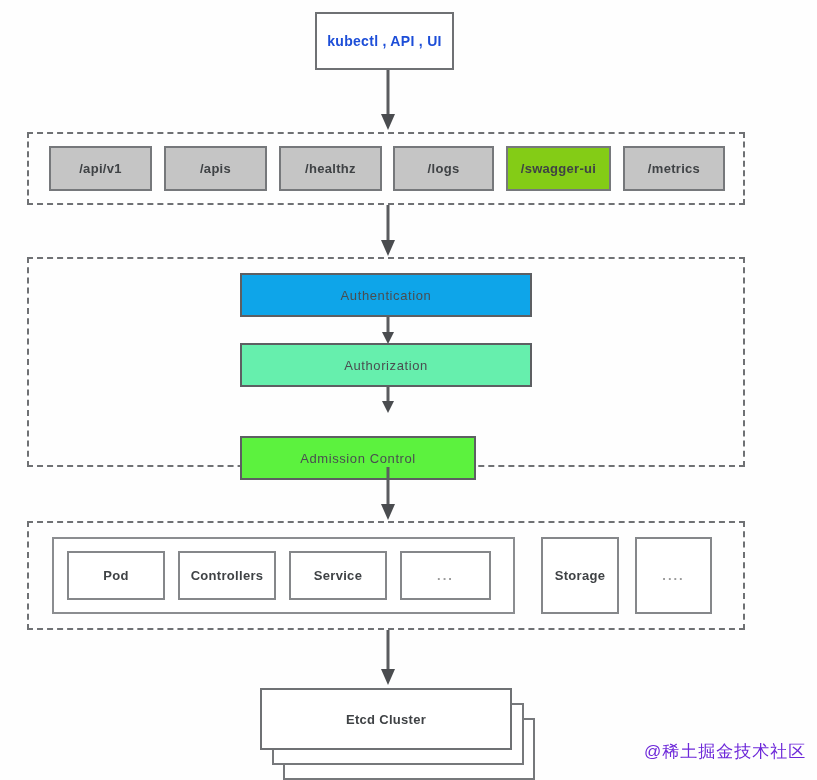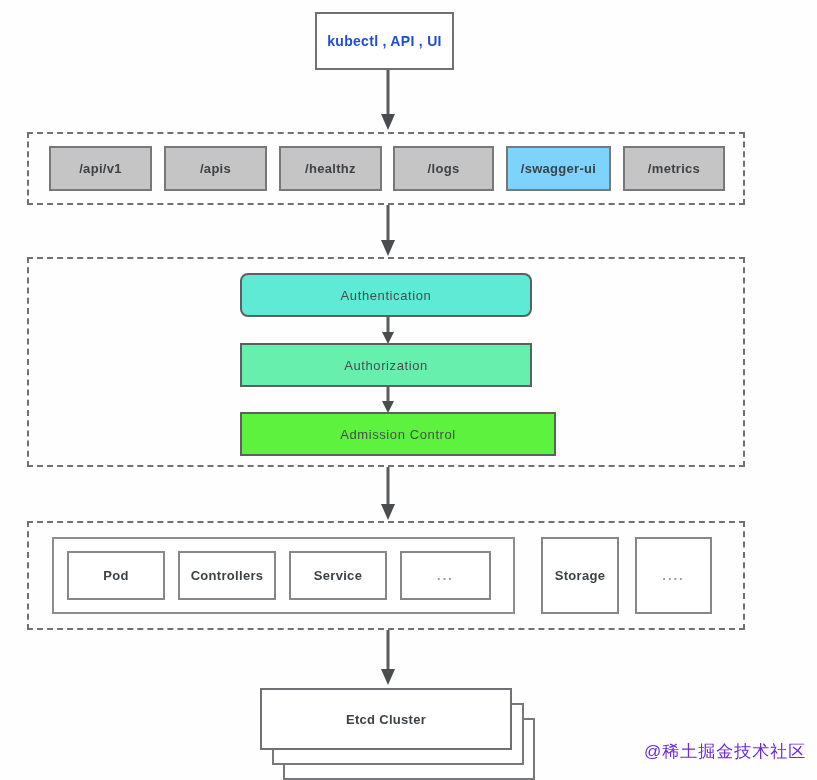--- a/index.html
+++ b/index.html
@@ -123,53 +123,53 @@
   </div>
   <div class="box endpoint-box" style="left: 164px; top: 146px; width: 103px; height: 45px; background: rgb(197, 197, 197); border-color: rgb(118, 120, 123);">
     <span>/apis</span>
   </div>
   <div class="box endpoint-box" style="left: 279px; top: 146px; width: 103px; height: 45px; background: rgb(197, 197, 197); border-color: rgb(118, 120, 123);">
     <span>/healthz</span>
   </div>
   <div class="box endpoint-box" style="left: 393px; top: 146px; width: 101px; height: 45px; background: rgb(197, 197, 197); border-color: rgb(118, 120, 123);">
     <span>/logs</span>
   </div>
-  <div class="box endpoint-box" style="left: 506px; top: 146px; width: 105px; height: 45px; background: #7dd3fc; border-color: rgb(118, 120, 123);">
+  <div class="box endpoint-box" style="left: 506px; top: 146px; width: 105px; height: 45px; background: #84cc16; border-color: rgb(118, 120, 123);">
     <span>/swagger-ui</span>
   </div>
   <div class="box endpoint-box" style="left: 623px; top: 146px; width: 102px; height: 45px; background: rgb(197, 197, 197); border-color: rgb(118, 120, 123);">
     <span>/metrics</span>
   </div>
 
   <svg class="arrow" style="left:379px; top:205px; height:52px;" viewBox="0 0 18 52">
     <line x1="9" y1="0" x2="9" y2="39" stroke="#5a5c5f" stroke-width="3"></line>
     <polygon points="9,51 2,35 16,35" fill="#4a4c4f"></polygon>
   </svg>
 
   <div class="dashed-group" style="left:27px; top:257px; width:718px; height:210px;"></div>
 
-  <div class="box stage-box" id="stage-0" style="left:240px; top:273px; width:292px; height:44px; background:#5eead4;border-radius:8px;">
+  <div class="box stage-box" id="stage-0" style="left:240px; top:273px; width:292px; height:44px; background:#0ea5e9;">
     <span>Authentication</span>
   </div>
 
   <svg class="arrow" style="left:379px; top:317px; height:28px;" viewBox="0 0 18 28">
     <line x1="9" y1="0" x2="9" y2="18" stroke="#5a5c5f" stroke-width="3"></line>
     <polygon points="9,27 3,15 15,15" fill="#4a4c4f"></polygon>
   </svg>
 
   <div class="box stage-box" id="stage-1" style="left:240px; top:343px; width:292px; height:44px; background:#66efad;">
     <span>Authorization</span>
   </div>
 
   <svg class="arrow" style="left:379px; top:387px; height:27px;" viewBox="0 0 18 27">
     <line x1="9" y1="0" x2="9" y2="17" stroke="#5a5c5f" stroke-width="3"></line>
     <polygon points="9,26 3,14 15,14" fill="#4a4c4f"></polygon>
   </svg>
 
-  <div class="box stage-box" id="stage-2" style="left:240px; top:412px; width:316px; height:44px; background:#5cf23e;">
+  <div class="box stage-box" id="stage-2" style="left:240px; top:436px; width:236px; height:44px; background:#5cf23e;">
     <span>Admission Control</span>
   </div>
 
   <svg class="arrow" style="left:379px; top:467px; height:54px;" viewBox="0 0 18 54">
     <line x1="9" y1="0" x2="9" y2="41" stroke="#5a5c5f" stroke-width="3"></line>
     <polygon points="9,53 2,37 16,37" fill="#4a4c4f"></polygon>
   </svg>
 
   <div class="dashed-group" style="left:27px; top:521px; width:718px; height:109px;"></div>
 

